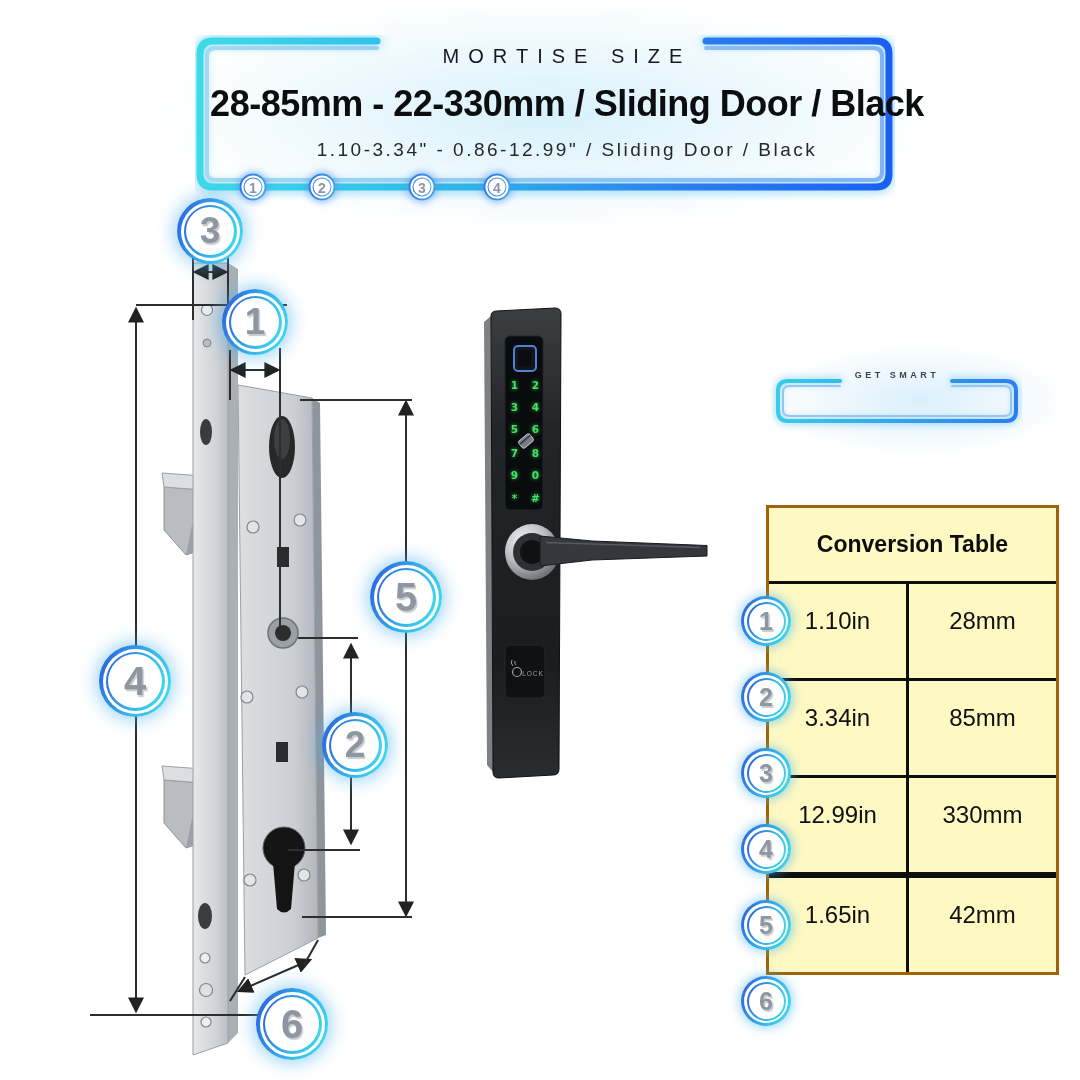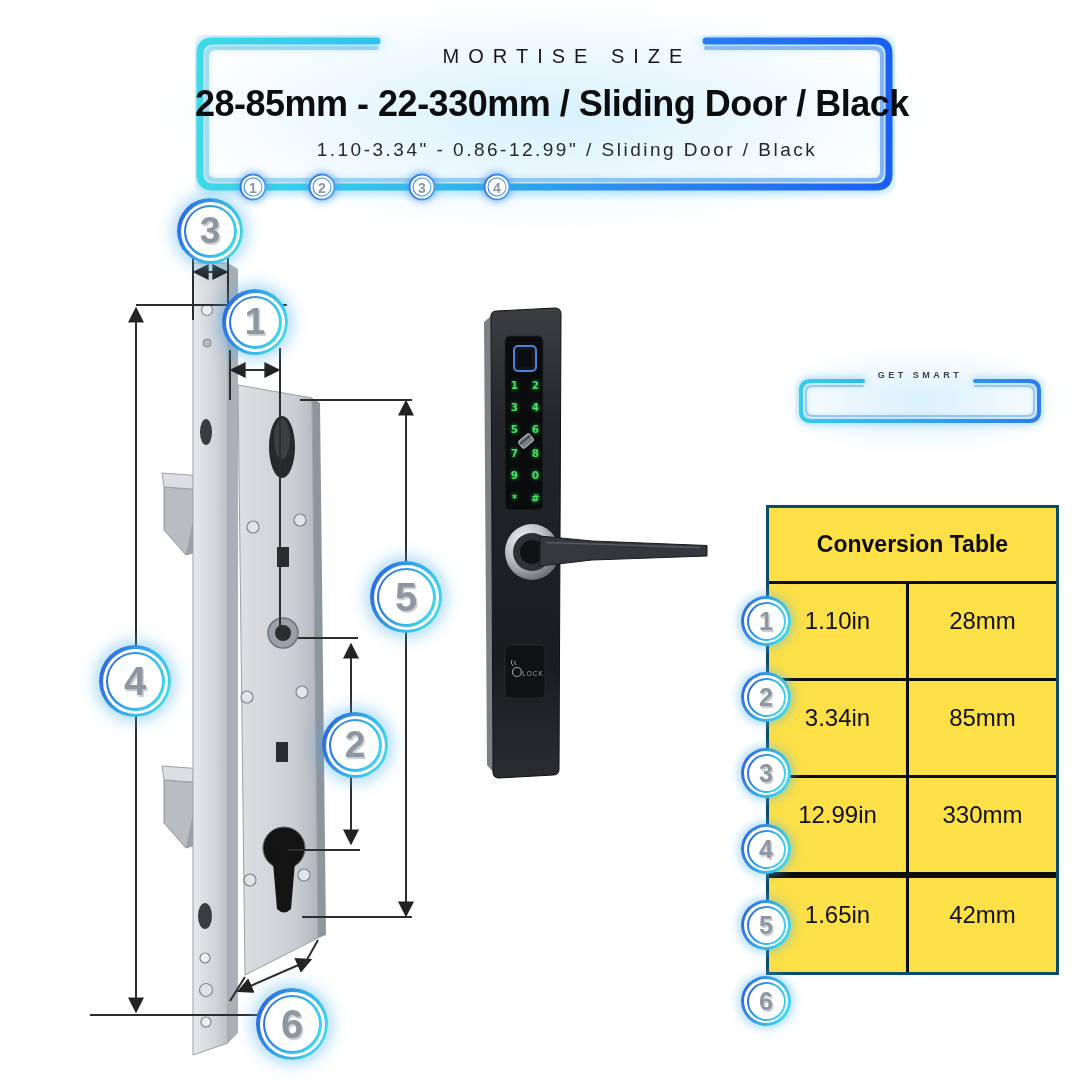--- a/index.html
+++ b/index.html
@@ -11,21 +11,21 @@
   .halo.banner{left:160px;top:0px;width:770px;height:230px;
     background:radial-gradient(ellipse at center,rgba(140,215,245,.35),rgba(255,255,255,0) 72%);}
   .halo.logo{left:770px;top:345px;width:300px;height:110px;
     background:radial-gradient(ellipse at center,rgba(150,210,245,.35),rgba(255,255,255,0) 72%);}
 
   
   .banner{position:absolute;left:195px;top:35px;width:744px;height:165px;}
   .banner svg{position:absolute;left:0;top:0;}
   .banner-kicker{position:absolute;left:0;top:10px;width:100%;text-align:center;
     font-size:20px;letter-spacing:9px;font-weight:500;color:#17181c;}
-  .banner-title{position:absolute;left:0;top:48px;width:100%;
+  .banner-title{position:absolute;left:0;top:48px;width:100%;text-align:center;
     font-size:36px;font-weight:800;letter-spacing:-.5px;color:#0c0d0f;}
   .banner-sub{position:absolute;left:0;top:104px;width:100%;text-align:center;
     font-size:19px;letter-spacing:2.5px;font-weight:500;color:#26282b;}
 
   
   .co{position:absolute;border-radius:50%;transform:translate(-50%,-50%);
       display:flex;align-items:center;justify-content:center;
       background:linear-gradient(110deg,#2c67e1 8%,#35b4e9 55%,#3fdcee 95%);
       box-shadow:0 0 16px 4px rgba(80,180,240,.5);}
   .co .i{position:absolute;inset:3.5px;border-radius:50%;background:#fff;}
@@ -43,30 +43,30 @@
       background:linear-gradient(110deg,#2f6fe3,#49a9ec);}
   .co.c-sm .i{inset:2px;} .co.c-sm .b{inset:3.6px;background:linear-gradient(110deg,#2f6fe3,#49a9ec);}
   .co.c-sm .b::before{inset:1.4px;}
   .co.c-sm .n{font-size:14px;text-shadow:none;}
 
   
   .diagram{position:absolute;left:60px;top:195px;width:400px;height:880px;}
   .lockphoto{position:absolute;left:470px;top:300px;width:250px;height:480px;}
 
   
-  .logo{position:absolute;left:795px;top:365px;width:250px;height:70px;}
+  .logo{position:absolute;left:772px;top:365px;width:250px;height:70px;}
   .logo svg{position:absolute;left:0;top:0;}
   .logo-tagline{position:absolute;left:0;top:5px;width:100%;text-align:center;
     font-size:9px;letter-spacing:3.5px;font-weight:700;color:#3c434b;}
   .logo-name{position:absolute;left:0;top:26px;width:100%;text-align:center;
     font-size:17px;letter-spacing:1.6px;font-weight:500;color:#606c79;}
 
   
-  .ctable{position:absolute;left:766px;top:505px;width:287px;background:#fde047;
-    border:3px solid #0c4a6e;}
+  .ctable{position:absolute;left:766px;top:505px;width:287px;background:#fef9c3;
+    border:3px solid #a16207;}
   .ctable .hd{height:73px;line-height:73px;text-align:center;font-size:23px;font-weight:700;
     color:#0c0c0c;}
   .ctable .row{display:grid;grid-template-columns:140px 1fr;border-top:3px solid #0e0e0e;}
   .ctable .cell{height:94px;line-height:73px;text-align:center;font-size:24px;color:#101010;}
   .ctable .cell.l{border-right:3px solid #0e0e0e;}
 
   .kp-key{font-family:"DejaVu Sans",sans-serif;font-weight:700;}
 </style>
 </head>
 <body>

